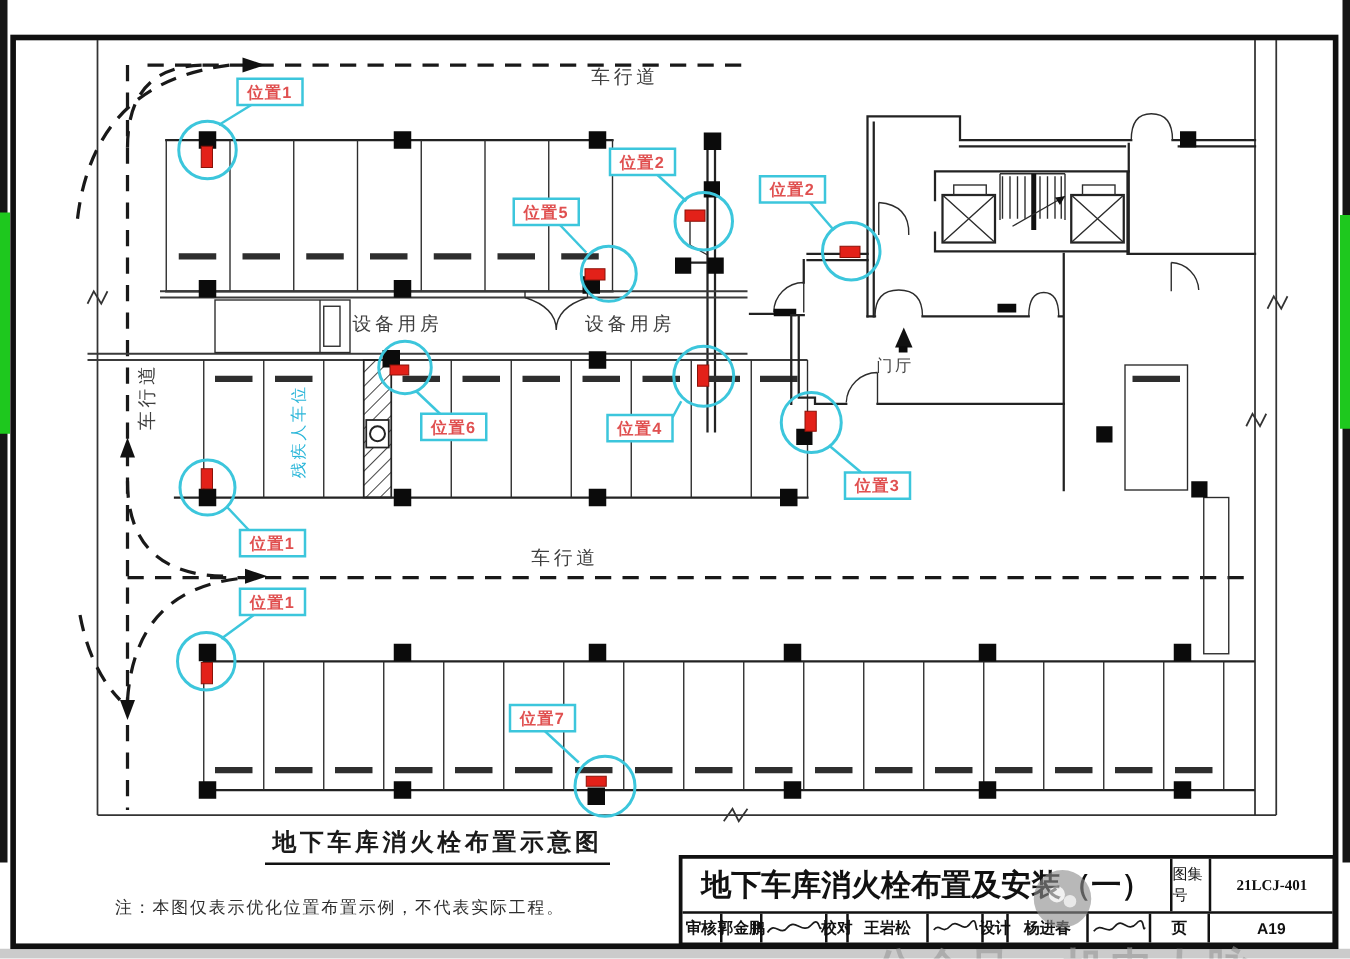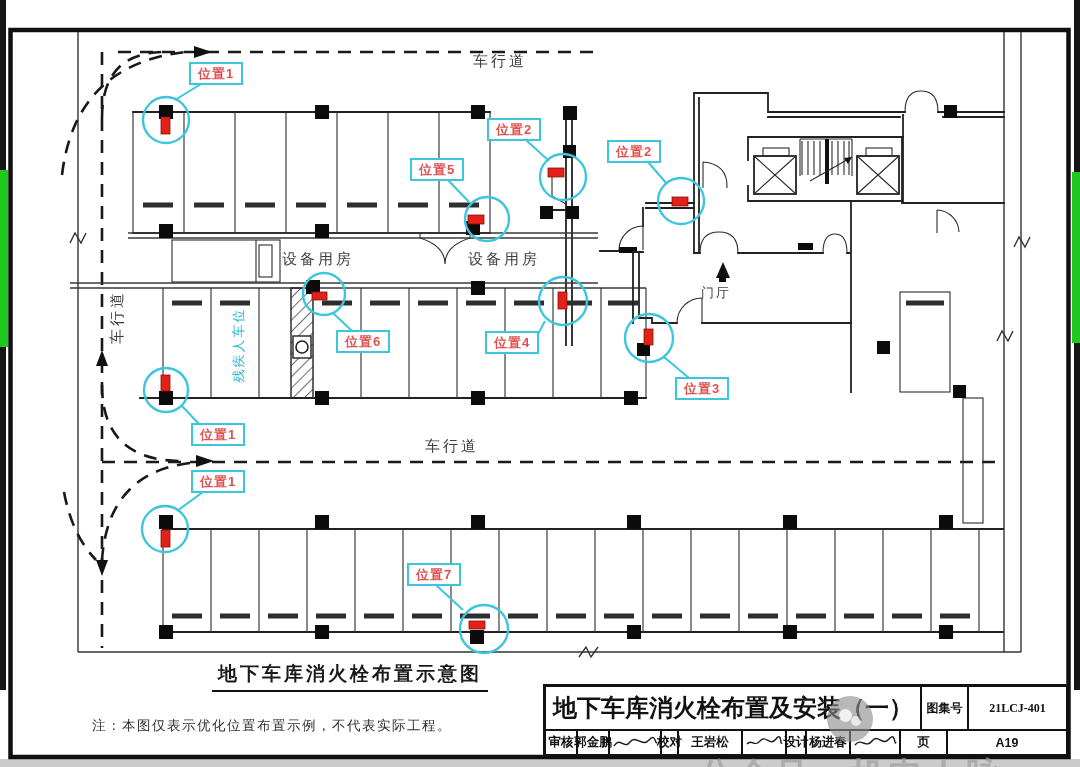--- a/index.html
+++ b/index.html
@@ -35,21 +35,21 @@
      letter-spacing:3px;border-bottom:2.5px solid #111;padding:0 6px 3px 6px;}
   #caption-note{position:absolute;left:92px;top:717px;font-size:13.5px;color:#2e2e2e;letter-spacing:1.5px;}
 
   #titleblock{position:absolute;left:543px;top:684px;width:526px;height:73px;border:3px solid #111;
      box-sizing:border-box;display:flex;flex-direction:column;background:transparent;}
   #tb-row1{display:flex;flex:1;min-height:0;}
   #tb-row2{display:flex;height:23px;border-top:2px solid #111;}
   .tb-cell{display:flex;align-items:center;justify-content:center;box-sizing:border-box;color:#111;}
   .tb-sep{border-left:2px solid #111;}
   #tb-title{flex:1;font-size:24px;font-weight:bold;letter-spacing:0px;white-space:nowrap;}
-  #tb-atlas-label{width:47px;font-size:12px;font-weight:bold;}
+  #tb-atlas-label{width:31px;font-size:12px;font-weight:normal;}
   #tb-atlas-no{width:99px;font-size:12px;font-weight:bold;font-family:"Liberation Serif","DejaVu Serif",serif;}
   .tb-small{font-size:12.5px;font-weight:bold;white-space:nowrap;}
   .sigcell{overflow:hidden;}
 
   #watermark{position:absolute;left:698px;top:696px;display:flex;align-items:center;gap:10px;
      opacity:0.62;pointer-events:none;flex-direction:column;}
   #watermark-logo{width:46px;height:46px;border-radius:50%;background:#8d8d8d;position:relative;flex:0 0 auto;}
   #watermark-logo:after{content:"";position:absolute;left:12px;top:13px;width:13px;height:13px;border-radius:50%;background:#e9e9e9;}
   #watermark-logo:before{content:"";position:absolute;left:24px;top:20px;width:10px;height:10px;border-radius:50%;background:#dcdcdc;}
   #watermark-text{font-size:36px;font-weight:bold;color:#9a9a9a;letter-spacing:2px;white-space:nowrap;}
@@ -291,21 +291,21 @@
           </svg>
       </div>
       <div class="tb-cell tb-small tb-sep" style="width:17px">校对</div>
       <div class="tb-cell tb-small tb-sep" style="width:64px">王岩松</div>
       <div class="tb-cell tb-sep sigcell" style="width:44px">
         <svg width="40" height="18" viewBox="0 0 40 18">
             <path d="M3 10 C8 4 10 14 16 7 S26 13 32 5 S36 12 38 9" stroke="#1a1a1a" stroke-width="1.4" fill="none"></path>
           </svg>
       </div>
       <div class="tb-cell tb-small tb-sep" style="width:20px">设计</div>
-      <div class="tb-cell tb-small tb-sep" style="width:44px">杨进春</div>
+      <div class="tb-cell tb-small tb-sep" style="width:64px">杨进春</div>
       <div class="tb-cell tb-sep sigcell" style="width:50px">
         <svg width="46" height="18" viewBox="0 0 46 18">
             <path d="M3 11 C9 3 14 15 20 7 S30 13 37 5 S42 13 44 8" stroke="#1a1a1a" stroke-width="1.4" fill="none"></path>
           </svg>
       </div>
       <div class="tb-cell tb-small tb-sep" style="width:47px">页</div>
       <div class="tb-cell tb-small tb-sep" style="flex:1">A19</div>
     </div>
   </div>
 

